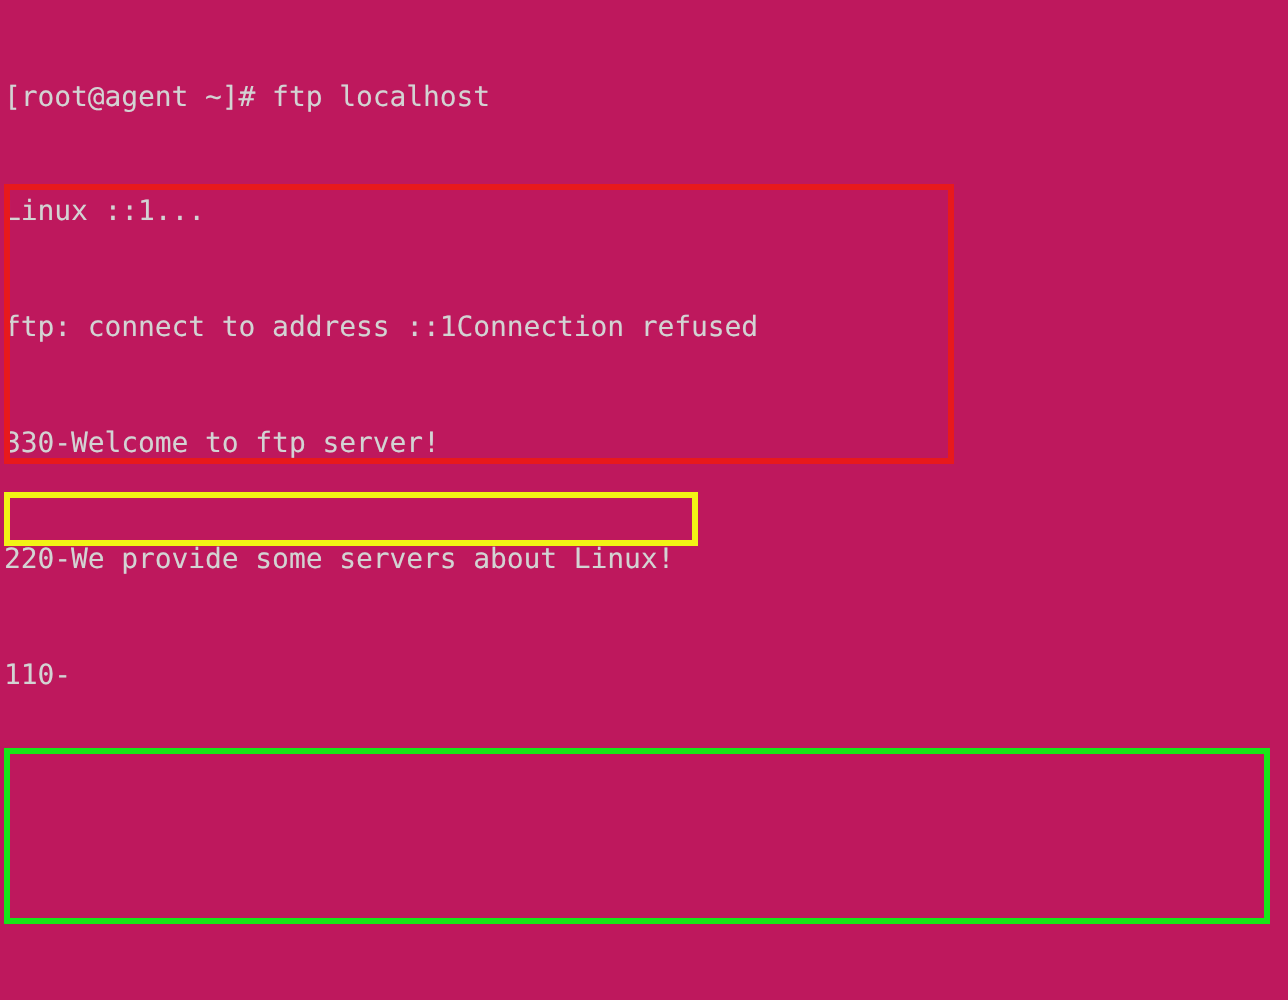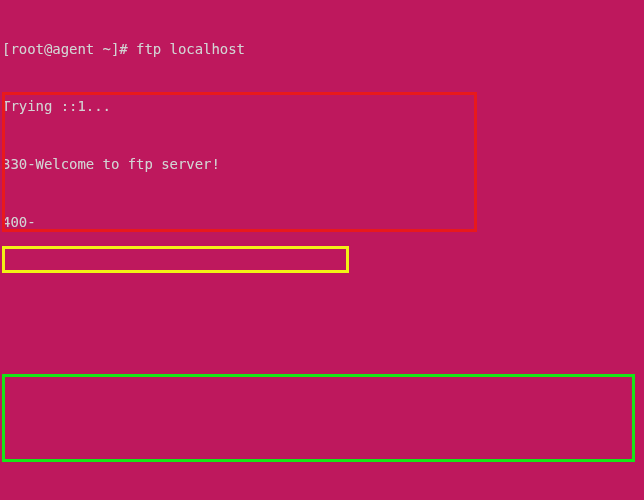--- a/index.html
+++ b/index.html
@@ -51,23 +51,25 @@
     border: 3px solid #17e617;
   }
 </style>
 </head>
 <body>
 
 <div id="terminal">
 
   <div id="screen">
     <span class="line">[root@agent ~]# ftp localhost</span>
-    <span class="line">Trying ::1...</span>
+    <span class="line">Linux ::1...</span>
+    <span class="line">ftp: connect to address ::1Connection refused</span>
     <span class="line">330-Welcome to ftp server!</span>
-    <span class="line">400-</span>
+    <span class="line">220-We provide some servers about Linux!</span>
+    <span class="line">110-</span>
     
     
     
     
     
     
     
     
     
     

